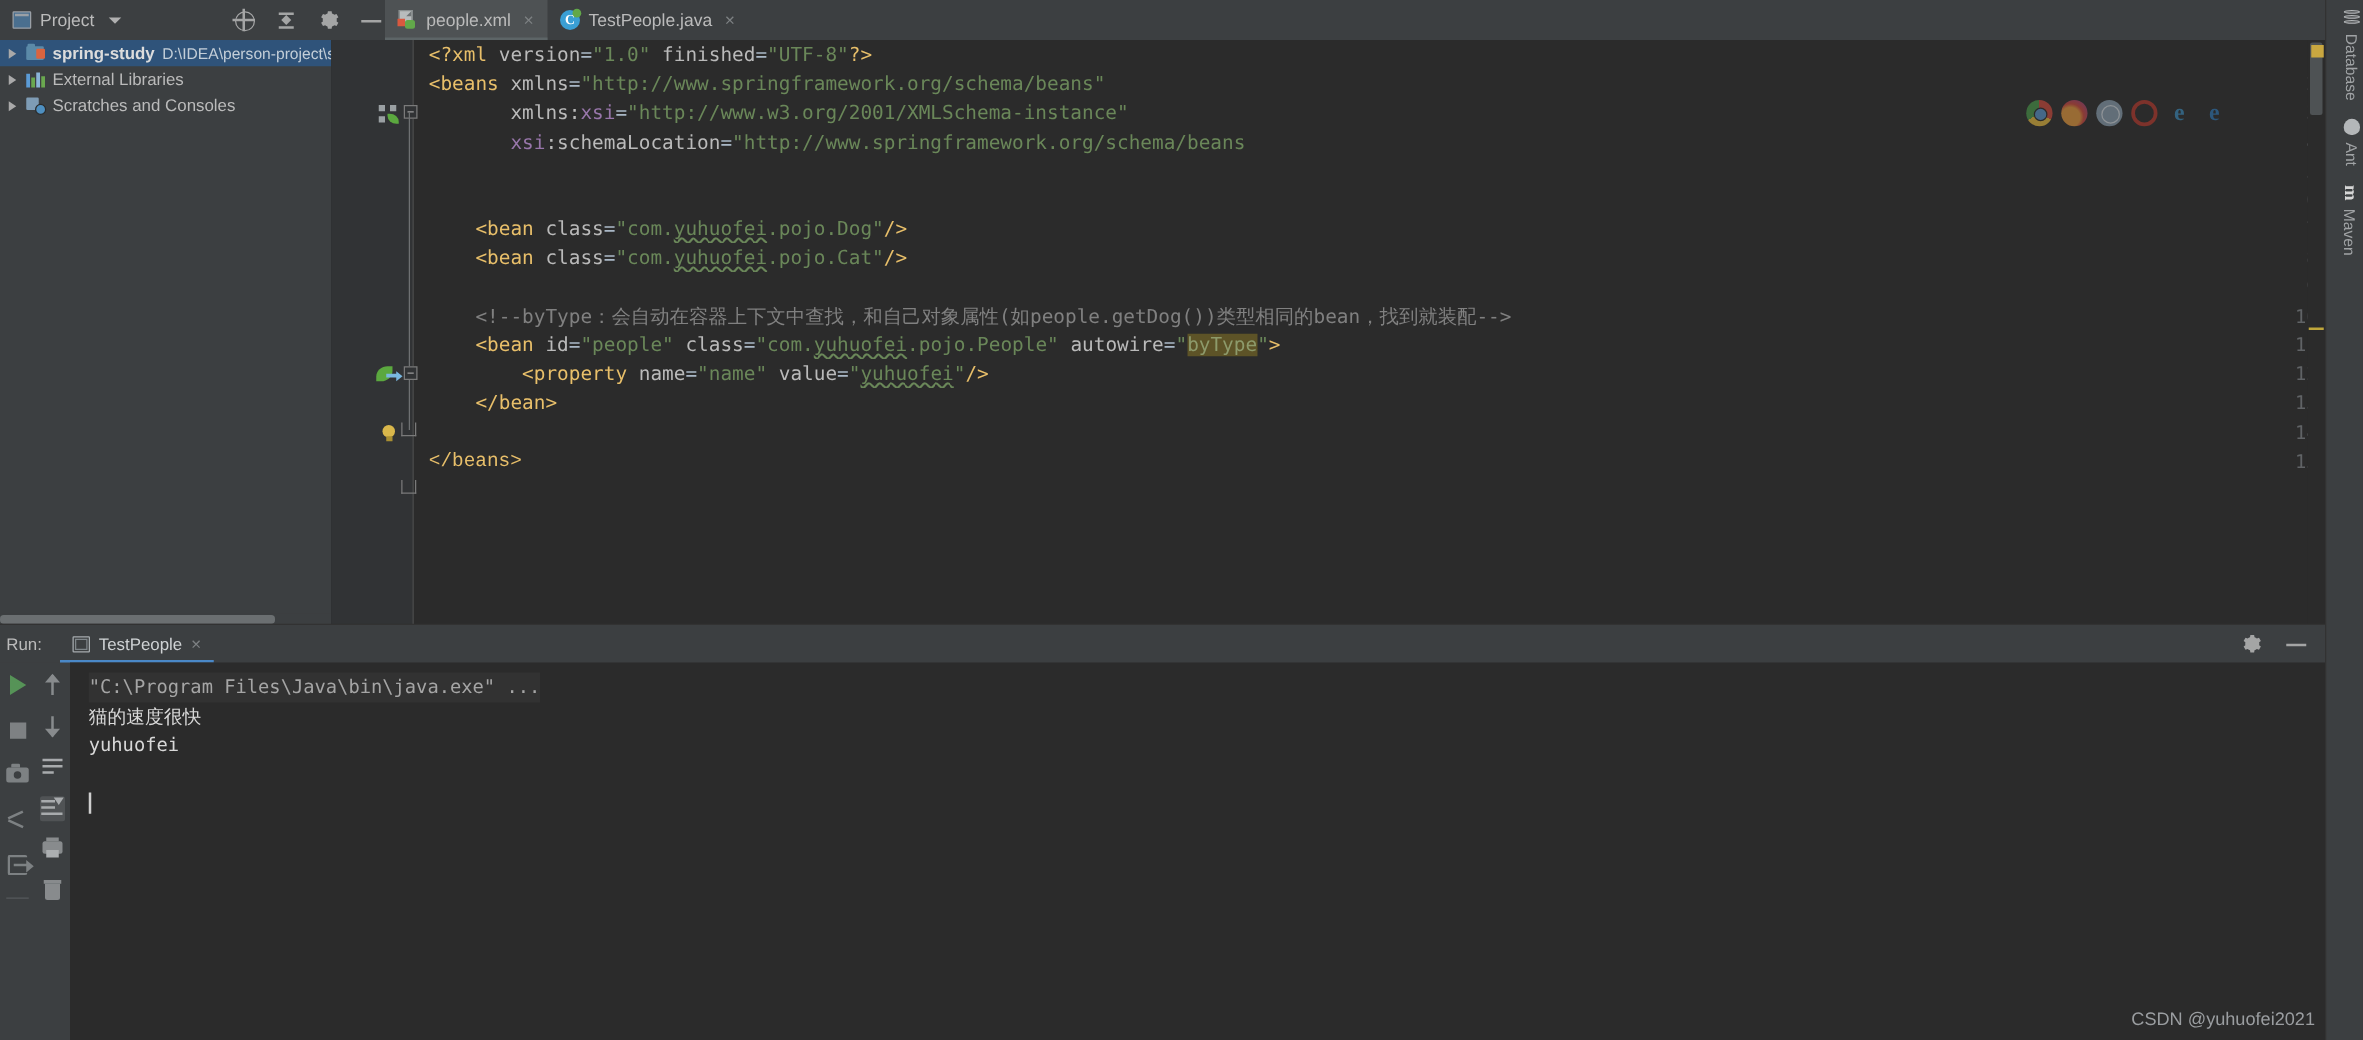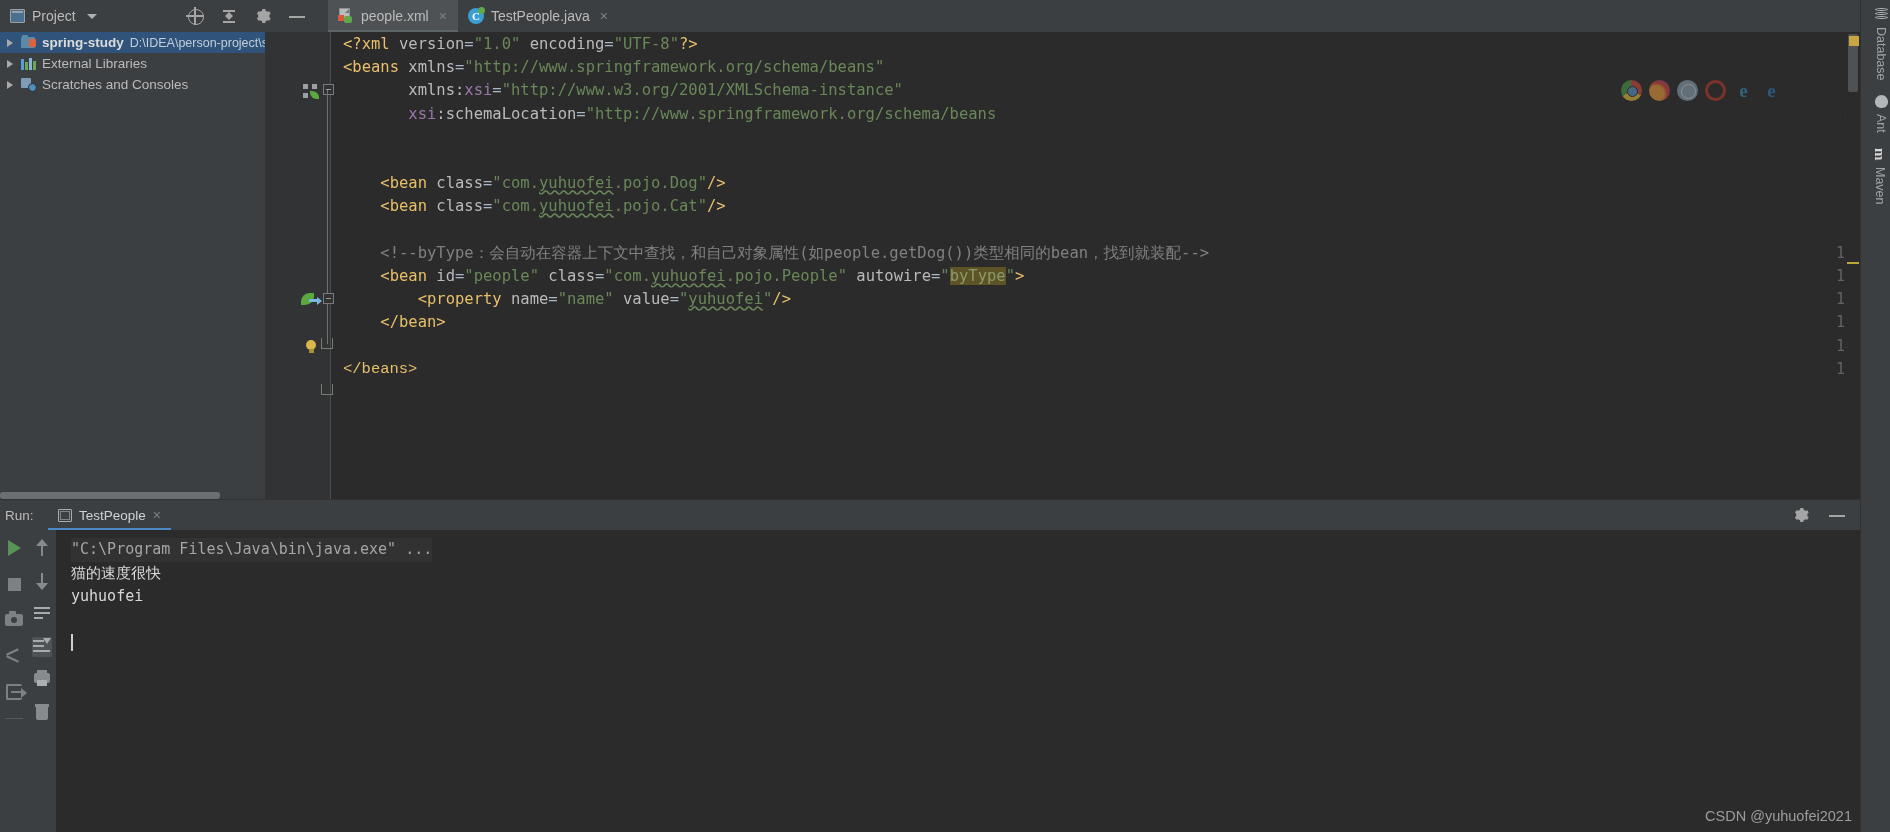--- a/index.html
+++ b/index.html
@@ -63,21 +63,21 @@
     border-right:4px solid transparent; border-top:4px solid #c2c2c2;
   }
 
   
   .ic-gear svg { display:block; }
   .ic-min{ width:18px; height:18px; position:relative;}
   .ic-min::before{content:''; position:absolute; left:1px; top:9px; width:16px; height:1.8px; background:#c2c2c2;}
 
   
   .tabbar {
-    position: absolute; left: 328px; top: 0; height: 32px; right: 30px;
+    position: absolute; left: 308px; top: 0; height: 32px; right: 30px;
     display: flex; align-items: flex-start;
   }
   .tab {
     height: 32px; display: flex; align-items: center; gap: 7px;
     padding: 0 11px 0 10px; font-size: 14px; color: #bbbbbb; cursor: default;
     position: relative;
   }
   .tab.active { background: #4e5254; }
   .tab.active::after {
     content:''; position:absolute; left:0; right:0; bottom:0; height:2px; background:#5d6567;
@@ -454,21 +454,21 @@
         <span class="minus"></span>
       </span>
     <span class="fold-line" style="top:58px; height:254px;"></span>
     <span class="fold" style="top:255px;">
         <span class="minus"></span>
       </span>
     <span class="fold-end" style="top:306px;"></span>
     <span class="fold-end" style="top:352px;"></span>
 
     <div class="code-area" id="code-area">
-        <div class="code-line" style="top: 1px;"><span class="k-tag">&lt;?xml </span><span class="k-attr">version</span><span class="k-punc">=</span><span class="k-val">"1.0"</span><span class="k-punc"> </span><span class="k-attr">encoding</span><span class="k-punc">=</span><span class="k-val">"UTF-8"</span><span class="k-tag">?&gt;</span></div>
+        <div class="code-line" style="top: 1px;"><span class="k-tag">&lt;?xml </span><span class="k-attr">version</span><span class="k-punc">=</span><span class="k-val">"1.0"</span><span class="k-punc"> </span><span class="k-attr">finished</span><span class="k-punc">=</span><span class="k-val">"UTF-8"</span><span class="k-tag">?&gt;</span></div>
         <div class="code-line" style="top: 24.2px;"><span class="k-tag">&lt;beans </span><span class="k-attr">xmlns</span><span class="k-punc">=</span><span class="k-val">"http://www.springframework.org/schema/beans"</span></div>
         <div class="code-line" style="top: 47.4px;"><span class="k-attr">       xmlns:</span><span class="k-ns">xsi</span><span class="k-punc">=</span><span class="k-val">"http://www.w3.org/2001/XMLSchema-instance"</span></div>
         <div class="code-line" style="top: 70.6px;"><span class="k-punc">       </span><span class="k-ns">xsi</span><span class="k-attr">:schemaLocation</span><span class="k-punc">=</span><span class="k-val">"http://www.springframework.org/schema/beans</span></div>
         <div class="code-line" style="top: 117px;"></div>
         <div class="code-line" style="top: 140.2px;"><span class="k-punc">    </span><span class="k-tag">&lt;bean </span><span class="k-attr">class</span><span class="k-punc">=</span><span class="k-val">"com.</span><span class="k-val squig">yuhuofei</span><span class="k-val">.pojo.Dog"</span><span class="k-tag">/&gt;</span></div>
         <div class="code-line" style="top: 163.4px;"><span class="k-punc">    </span><span class="k-tag">&lt;bean </span><span class="k-attr">class</span><span class="k-punc">=</span><span class="k-val">"com.</span><span class="k-val squig">yuhuofei</span><span class="k-val">.pojo.Cat"</span><span class="k-tag">/&gt;</span></div>
         <div class="code-line" style="top: 186.6px;"></div>
         <div class="code-line" style="top: 209.8px;"><span class="k-punc">    </span><span class="k-cmt">&lt;!--byType：会自动在容器上下文中查找，和自己对象属性(如people.getDog())类型相同的bean，找到就装配--&gt;</span></div>
         <div class="code-line" style="top: 233px;"><span class="k-punc">    </span><span class="k-tag">&lt;bean </span><span class="k-attr">id</span><span class="k-punc">=</span><span class="k-val">"people"</span><span class="k-punc"> </span><span class="k-attr">class</span><span class="k-punc">=</span><span class="k-val">"com.</span><span class="k-val squig">yuhuofei</span><span class="k-val">.pojo.People"</span><span class="k-punc"> </span><span class="k-attr">autowire</span><span class="k-punc">=</span><span class="k-val">"</span><span class="k-val sel-hl">byType</span><span class="k-val">"</span><span class="k-tag">&gt;</span></div>
         <div class="code-line" style="top: 256.2px;"><span class="k-punc">        </span><span class="k-tag">&lt;property </span><span class="k-attr">name</span><span class="k-punc">=</span><span class="k-val">"name"</span><span class="k-punc"> </span><span class="k-attr">value</span><span class="k-punc">=</span><span class="k-val">"</span><span class="k-val squig">yuhuofei</span><span class="k-val">"</span><span class="k-tag">/&gt;</span></div>

